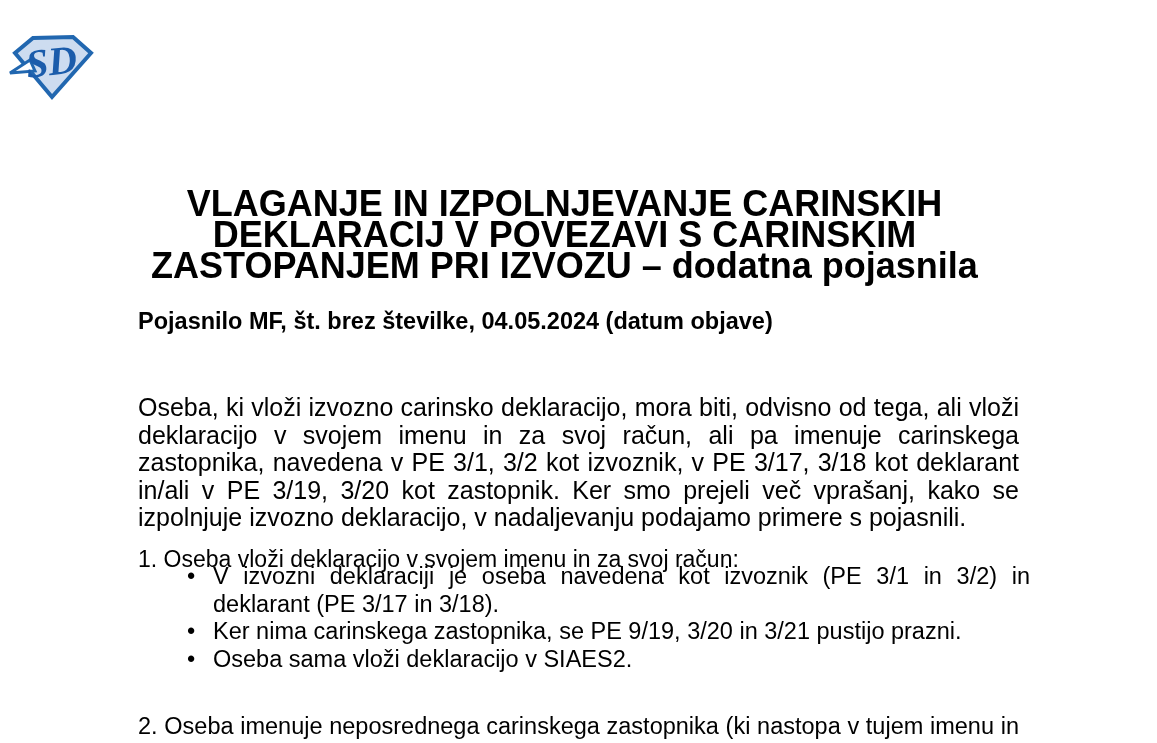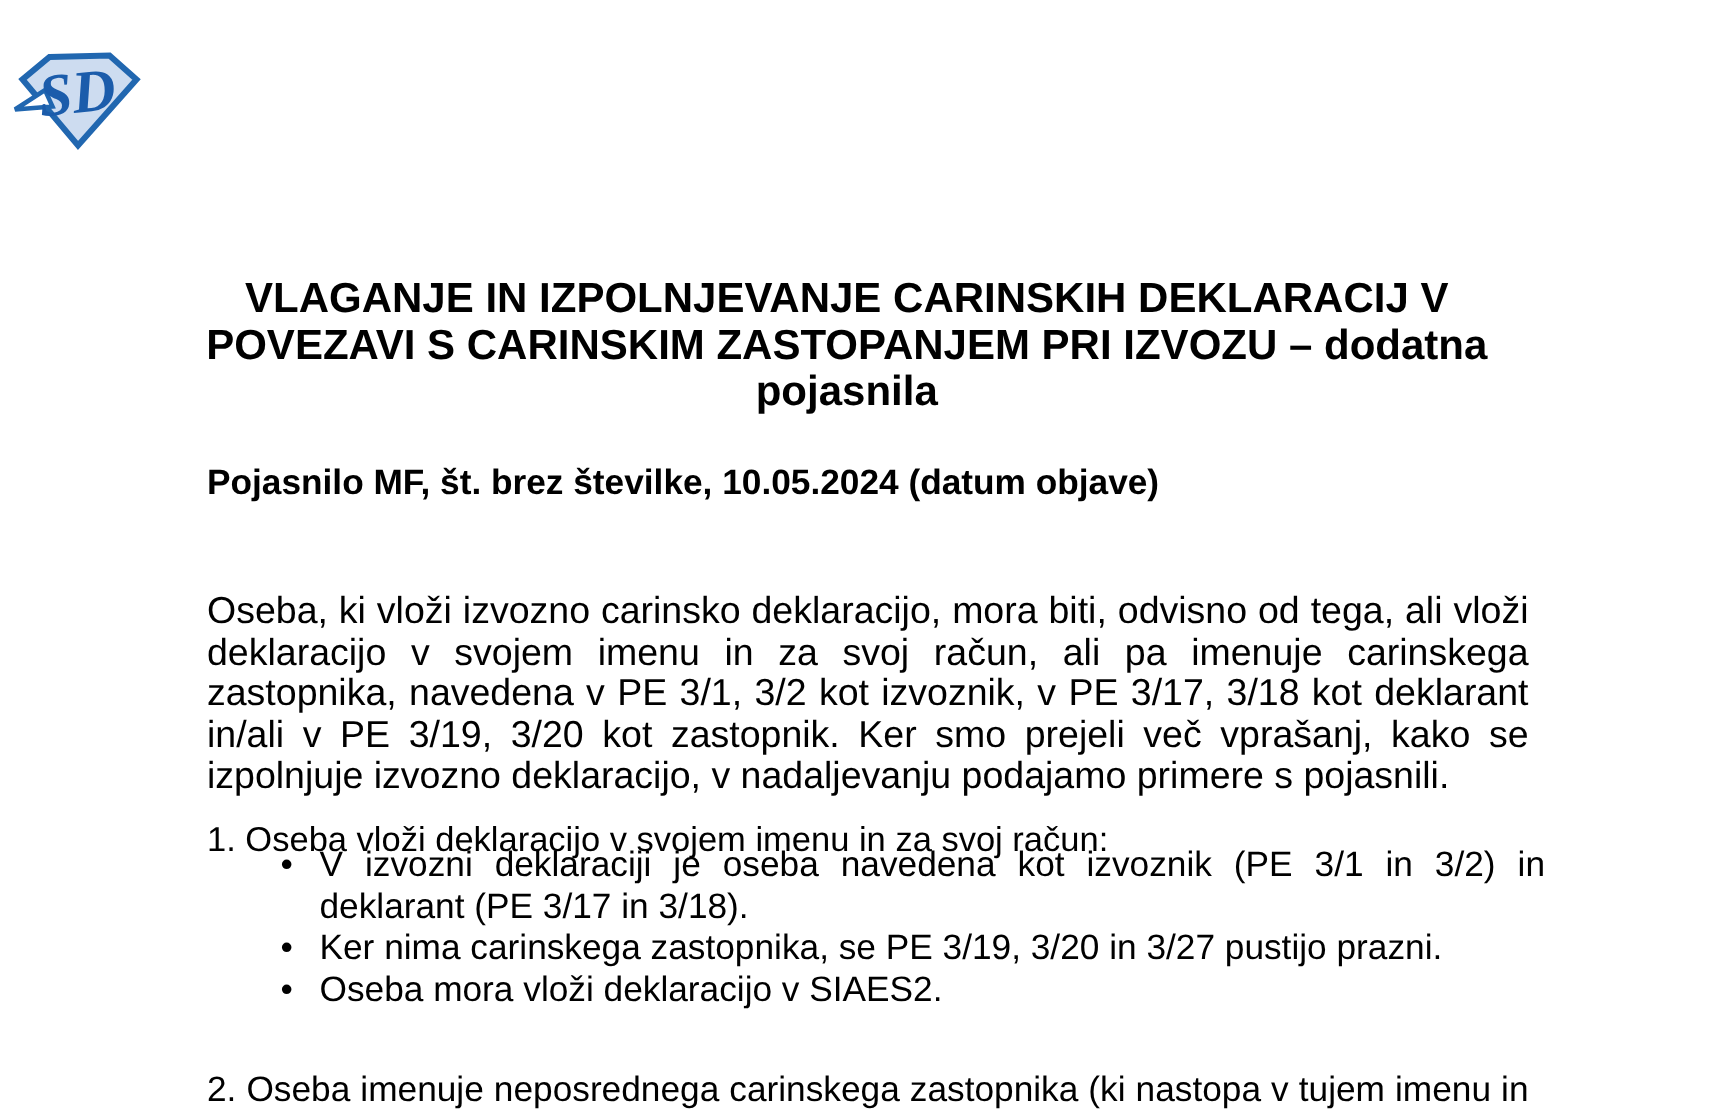--- a/index.html
+++ b/index.html
@@ -25,21 +25,21 @@
     left: 8px;
     top: 33px;
     width: 88px;
     height: 68px;
   }
   .doc-title {
     position: absolute;
     left: 124px;
     top: 164px;
     width: 881px;
-    font-size: 28px;
+    font-size: 36px;
     line-height: 31px;
     font-weight: bold;
     text-align: center;
     letter-spacing: 0;
   }
   .doc-subtitle {
     position: absolute;
     left: 138px;
     top: 284px;
     width: 881px;
@@ -103,27 +103,27 @@
 <div class="page">
 
   <svg class="logo" viewBox="0 0 88 68" xmlns="http://www.w3.org/2000/svg">
     <path d="M25 5 L65 4 L83 20 L44 64 L7 20 Z" fill="#cddcf0" stroke="#2167b0" stroke-width="4" stroke-linejoin="miter"></path>
     <path d="M2 40 L22 27 L27 38 Z" fill="#ffffff" stroke="#2167b0" stroke-width="3"></path>
     <text x="44" y="42" text-anchor="middle" font-family="Liberation Serif, DejaVu Serif, serif" font-size="40" font-style="italic" font-weight="bold" fill="#1b5cab" transform="rotate(-6 44 34)">SD</text>
   </svg>
 
   <h1 class="doc-title">VLAGANJE IN IZPOLNJEVANJE CARINSKIH DEKLARACIJ V POVEZAVI S CARINSKIM ZASTOPANJEM PRI IZVOZU – dodatna pojasnila</h1>
 
-  <p class="doc-subtitle">Pojasnilo MF, št. brez številke, 10.05.2024 (datum objave)</p>
+  <p class="doc-subtitle">Pojasnilo MF, št. brez številke, 04.05.2024 (datum objave)</p>
 
   <p class="intro">Oseba, ki vloži izvozno carinsko deklaracijo, mora biti, odvisno od tega, ali vloži deklaracijo v svojem imenu in za svoj račun, ali pa imenuje carinskega zastopnika, navedena v PE 3/1, 3/2 kot izvoznik, v PE 3/17, 3/18 kot deklarant in/ali v PE 3/19, 3/20 kot zastopnik. Ker smo prejeli več vprašanj, kako se izpolnjuje izvozno deklaracijo, v nadaljevanju podajamo primere s pojasnili.</p>
 
   <p class="sec1-heading">1. Oseba vloži deklaracijo v svojem imenu in za svoj račun:</p>
 
   <ul class="bullet-list">
     <li>V izvozni deklaraciji je oseba navedena kot izvoznik (PE 3/1 in 3/2) in deklarant (PE 3/17 in 3/18).</li>
-    <li>Ker nima carinskega zastopnika, se PE 3/19, 3/20 in 3/27 pustijo prazni.</li>
-    <li>Oseba mora vloži deklaracijo v SIAES2.</li>
+    <li>Ker nima carinskega zastopnika, se PE 9/19, 3/20 in 3/21 pustijo prazni.</li>
+    <li>Oseba sama vloži deklaracijo v SIAES2.</li>
   </ul>
 
   <p class="sec2-heading">2. Oseba imenuje neposrednega carinskega zastopnika (ki nastopa v tujem imenu in za tuj račun)</p>
 
 </div>
 
 </body></html>

